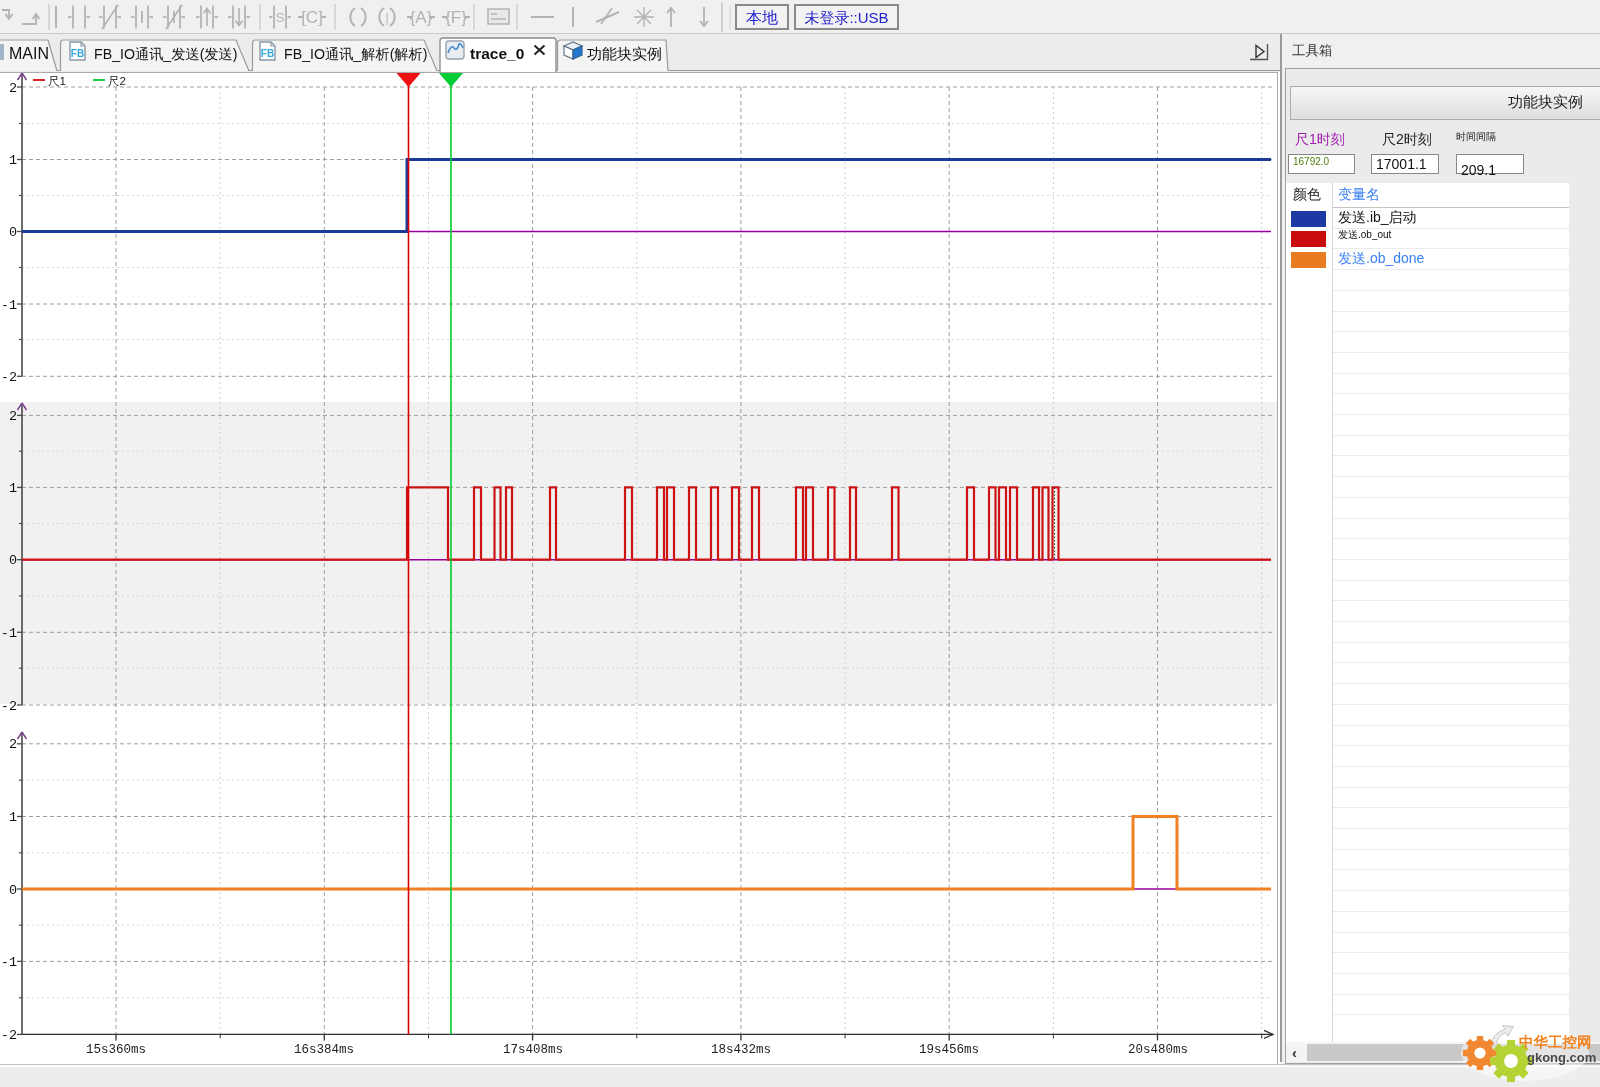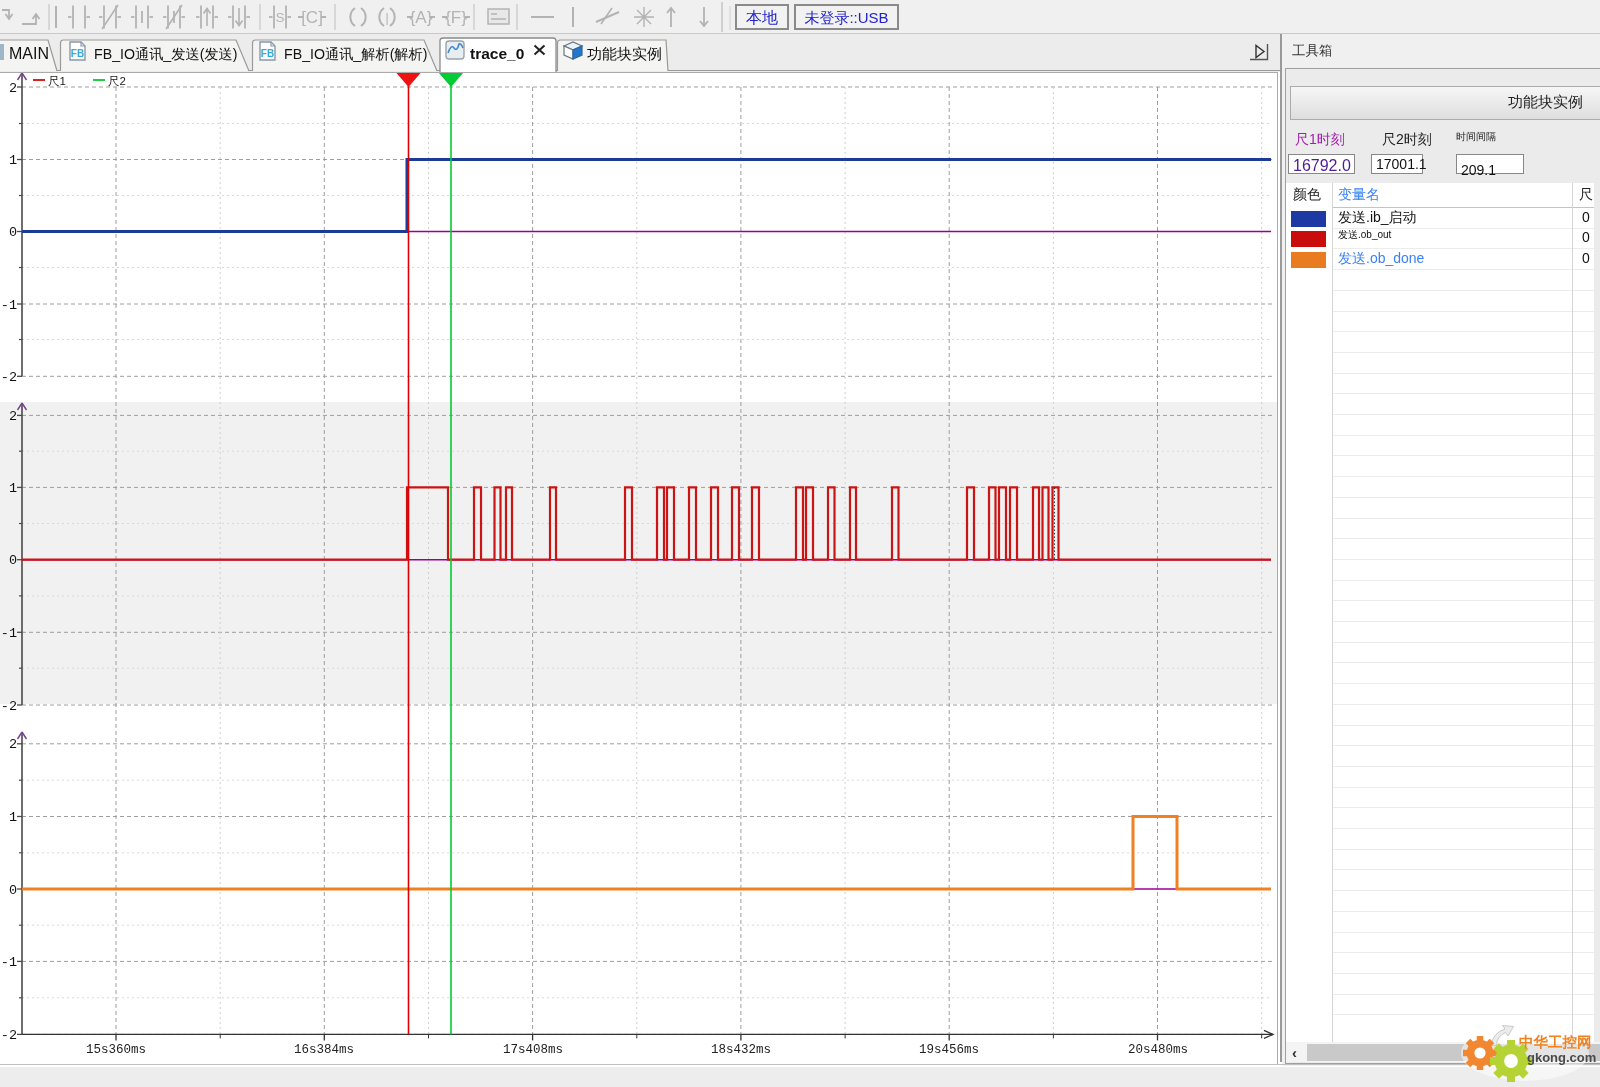--- a/index.html
+++ b/index.html
@@ -237,24 +237,24 @@
 <div style="position:absolute;left:1277px;top:72px;width:0;height:992px;border-left:1px solid #aaa"></div>
     <div style="position:absolute;left:1280px;top:34px;width:0;height:1028px;border-left:2px solid #9a9a9a"></div>
 <div style="position:absolute;left:1282px;top:34px;width:318px;height:1053px;background:#f0f0f0"></div>
     <div style="position:absolute;left:1292px;top:43px;font-size:13.5px;color:#333">工具箱</div>
     <div style="position:absolute;left:1285px;top:68px;width:315px;height:994px;background:#ebebeb;border:1px solid #a0a0a0;border-right:none"></div>
     <div style="position:absolute;left:1290px;top:86px;width:310px;height:32px;background:linear-gradient(#f6f6f6,#dedede);border:1px solid #ababab"></div>
     <div style="position:absolute;left:1508px;top:93px;font-size:15px;color:#222">功能块实例</div>
     <div style="position:absolute;left:1295px;top:131px;font-size:14px;color:#a21caf">尺1时刻</div>
     <div style="position:absolute;left:1382px;top:131px;font-size:14px;color:#222">尺2时刻</div>
     <div style="position:absolute;left:1456px;top:131px;font-size:10px;color:#222">时间间隔</div>
-    <div style="position:absolute;left:1288px;top:154px;width:67px;height:20px;background:#fff;border:1px solid #888;font-size:16px;color:#4c1d95;padding:1px 0 0 4px;box-sizing:border-box">16792.0</div>
-    <div style="position:absolute;left:1371px;top:154px;width:52px;height:20px;background:#fff;border:1px solid #888;font-size:14px;color:#111;padding:1px 0 0 4px;box-sizing:border-box">17001.1</div>
+    <div style="position:absolute;left:1288px;top:154px;width:67px;height:20px;background:#fff;border:1px solid #888;font-size:10px;color:#4d7c0f;padding:1px 0 0 4px;box-sizing:border-box">16792.0</div>
+    <div style="position:absolute;left:1371px;top:154px;width:68px;height:20px;background:#fff;border:1px solid #888;font-size:14px;color:#111;padding:1px 0 0 4px;box-sizing:border-box">17001.1</div>
     <div style="position:absolute;left:1456px;top:154px;width:68px;height:20px;background:#fff;border:1px solid #888;font-size:14px;color:#111;padding:7px 0 0 4px;box-sizing:border-box">209.1</div>
-    <div style="position:absolute;left:1286px;top:183px;width:308px;height:859px;background:#fff;overflow:hidden">
+    <div style="position:absolute;left:1286px;top:183px;width:283px;height:859px;background:#fff;overflow:hidden">
       <div style="position:absolute;left:46px;top:24px;width:268px;height:0;border-top:1px solid #c4c4c4"></div>
       <div style="position:absolute;left:46px;top:44.7px;width:268px;height:0;border-top:1px solid #ececec"></div>
       <div style="position:absolute;left:46px;top:65.4px;width:268px;height:0;border-top:1px solid #ececec"></div>
       <div style="position:absolute;left:46px;top:86.1px;width:268px;height:0;border-top:1px solid #ececec"></div>
       <div style="position:absolute;left:46px;top:106.8px;width:268px;height:0;border-top:1px solid #ececec"></div>
       <div style="position:absolute;left:46px;top:127.5px;width:268px;height:0;border-top:1px solid #ececec"></div>
       <div style="position:absolute;left:46px;top:148.2px;width:268px;height:0;border-top:1px solid #ececec"></div>
       <div style="position:absolute;left:46px;top:168.9px;width:268px;height:0;border-top:1px solid #ececec"></div>
       <div style="position:absolute;left:46px;top:189.6px;width:268px;height:0;border-top:1px solid #ececec"></div>
       <div style="position:absolute;left:46px;top:210.3px;width:268px;height:0;border-top:1px solid #ececec"></div>

